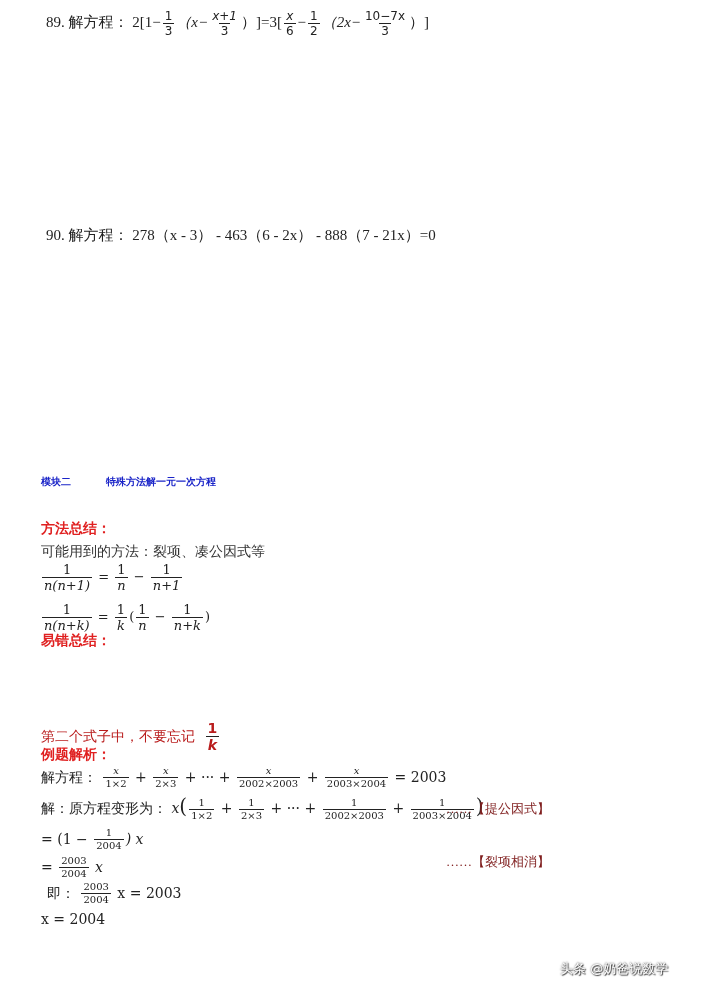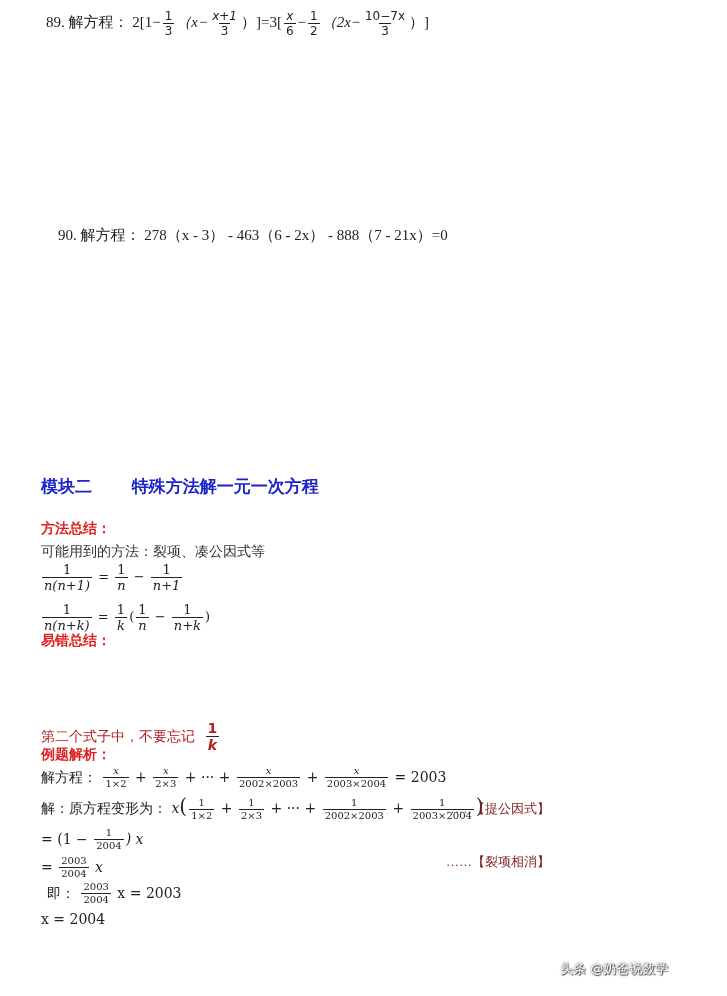--- a/index.html
+++ b/index.html
@@ -7,21 +7,21 @@
          font-family: "DejaVu Serif", "Liberation Serif", serif; color: #222; }
   .abs { position: absolute; }
   .serif { font-family: "Liberation Serif", "DejaVu Serif", serif; margin-left: 6px; }
   .sans { font-family: "DejaVu Sans", "Liberation Sans", sans-serif; }
   .frac { display: inline-flex; flex-direction: column; align-items: center; vertical-align: middle; line-height: 1; margin: 0 2px; }
   .frac .num { padding: 0 2px 1px; }
   .frac .den { border-top: 1px solid #222; padding: 1px 2px 0; }
   .i { font-style: italic; }
   .b { font-weight: bold; }
   .q { font-size: 15px; }
-  .heading-blue { color: #1a24c8; font-weight: bold; font-family: "DejaVu Sans", sans-serif; font-size: 17px; }
+  .heading-blue { color: #1a24c8; font-weight: bold; font-family: "DejaVu Sans", sans-serif; font-size: 10px; }
   .heading-red { color: #e02020; font-weight: bold; font-family: "DejaVu Sans", sans-serif; font-size: 14px; }
   .note { color: #7f1d1d; font-size: 13px; }
   .wm { color: #fff; font-family: "DejaVu Sans", sans-serif; font-size: 13px;
         text-shadow: 0 0 2px #333, 1px 1px 1px #444; }
   .big { font-size: 20px; line-height: 1; }
 </style>
 </head>
 <body>
 
 <div class="abs serif q" style="left:40px; top:10px;">
@@ -38,21 +38,21 @@
       <span class="den">6</span>
     </span><span>−</span><span class="frac sans" style="font-size:12px">
       <span class="num">1</span>
       <span class="den">2</span>
     </span><span class="i">（2x−</span><span class="frac sans" style="font-size:12px">
       <span class="num">10−7x</span>
       <span class="den">3</span>
     </span><span>）]</span>
 </div>
 
-<div class="abs serif q" style="left:52px; top:226px;">
+<div class="abs serif q" style="left:40px; top:226px;">
   <span>90.</span>
   <span>解方程：</span>
   <span>278（x - 3） - 463（6 - 2x） - 888（7 - 21x）=0</span>
 </div>
 
 <div class="abs heading-blue" style="left:41px; top:475px;">
   <span>模块二</span>
   <span style="display:inline-block; width:28px;"></span>
   <span>特殊方法解一元一次方程</span>
 </div>

